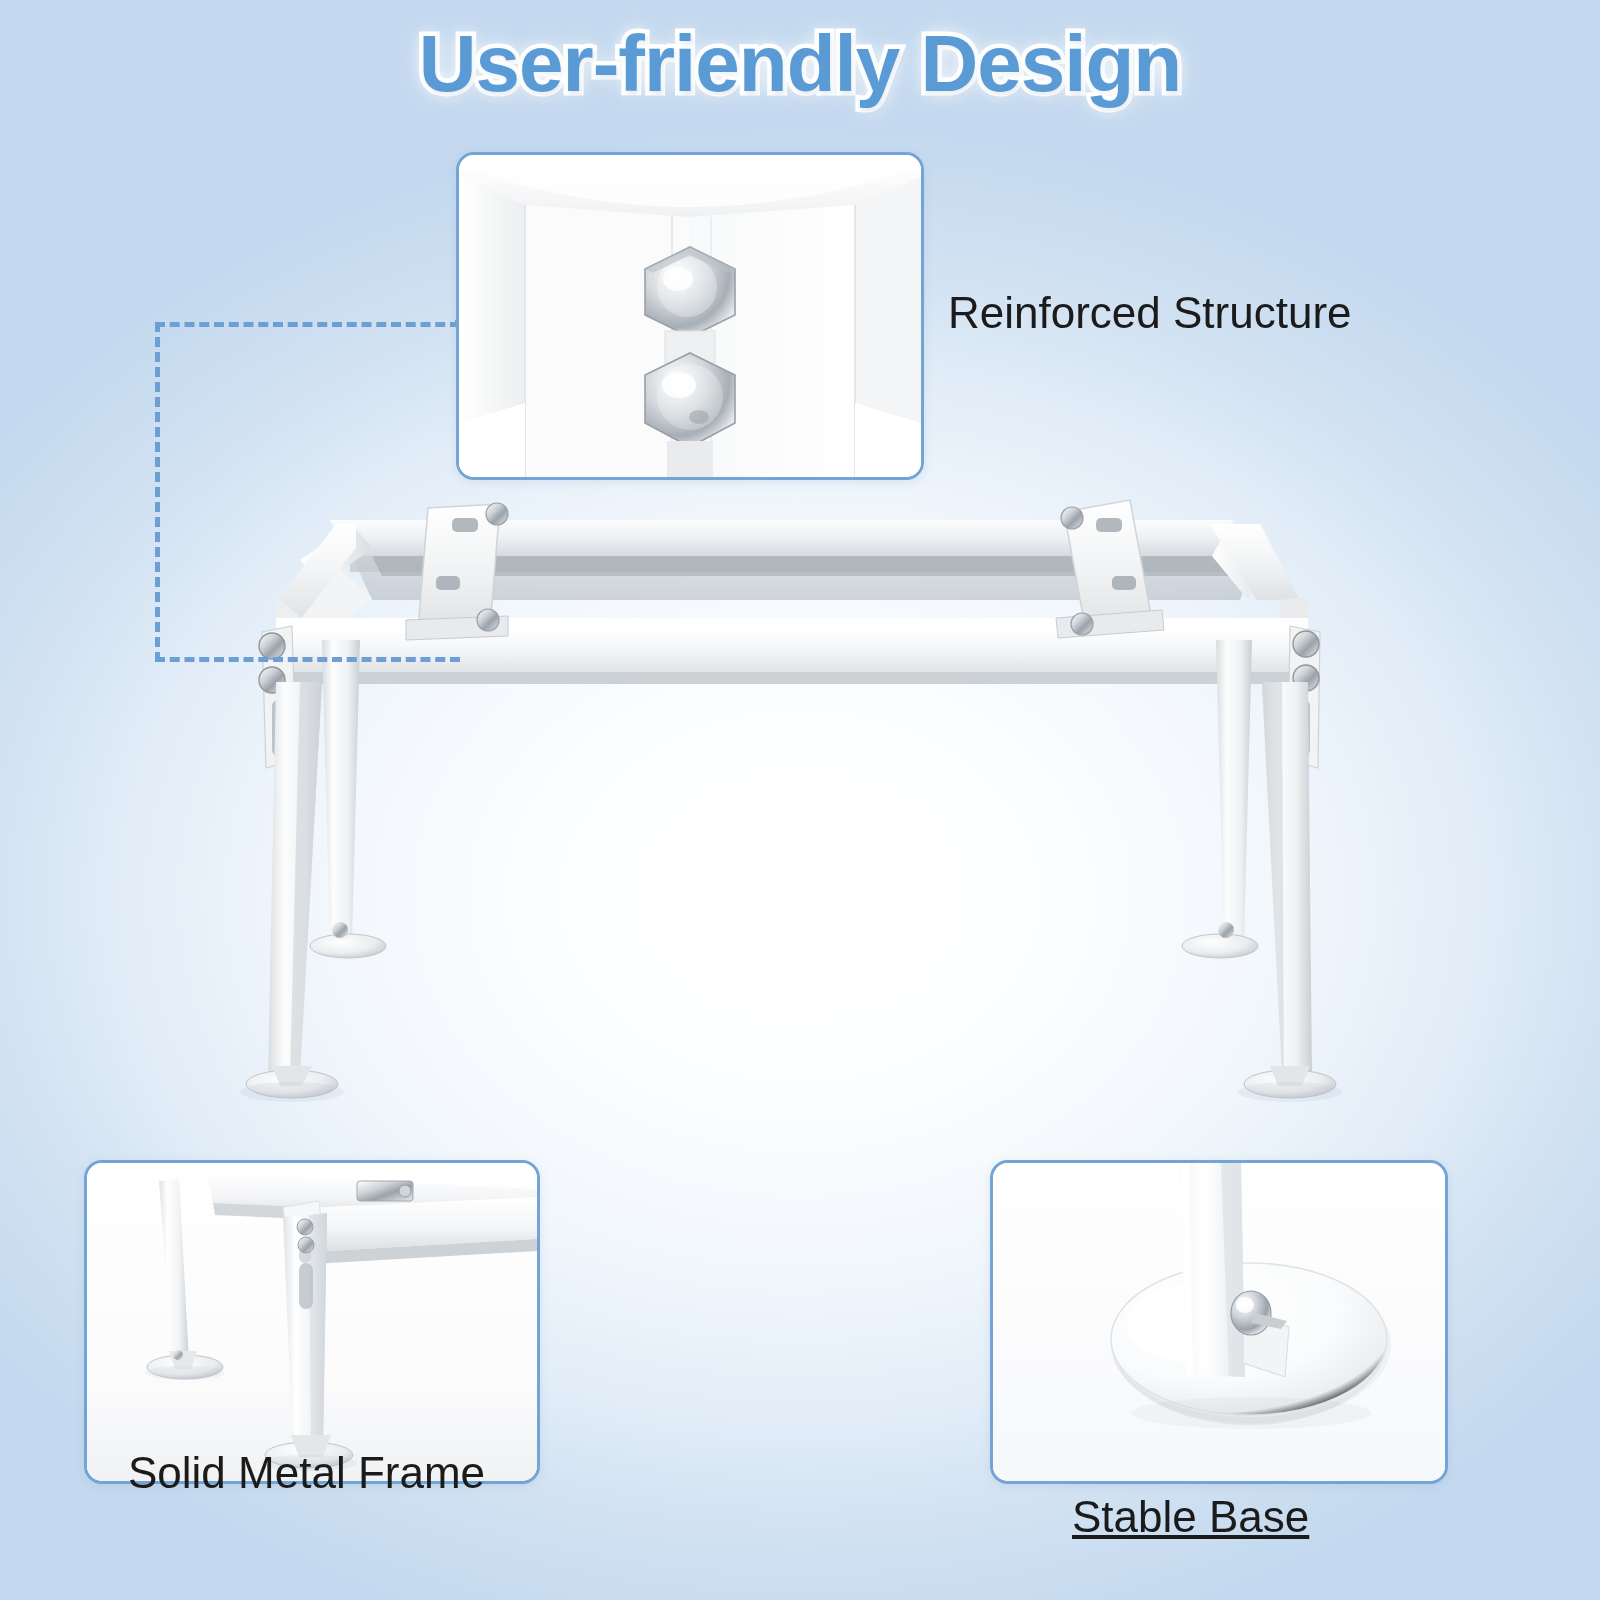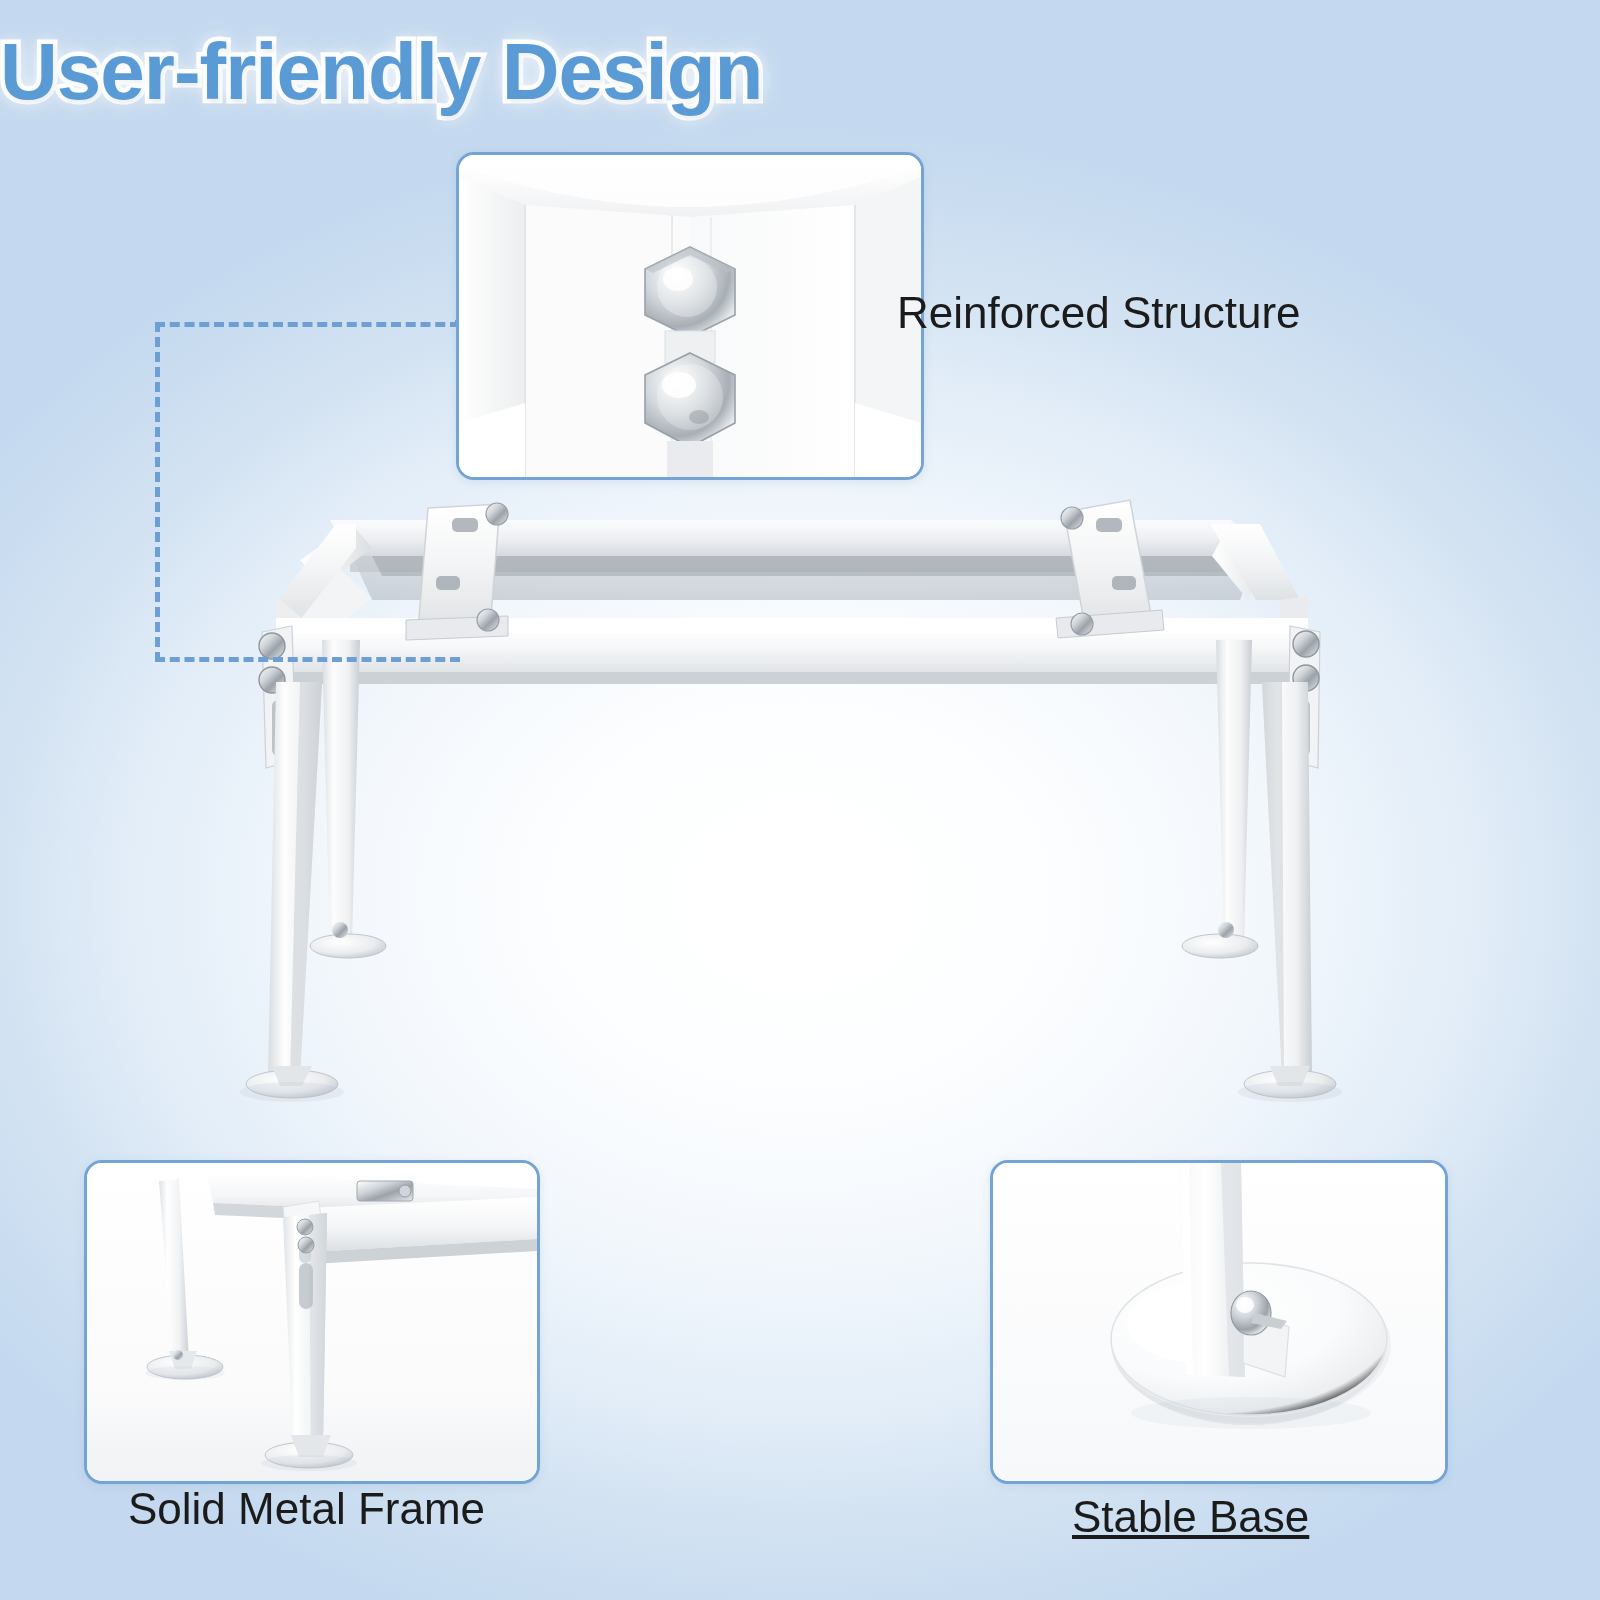--- a/index.html
+++ b/index.html
@@ -14,23 +14,24 @@
     overflow: hidden;
     font-family: "Liberation Sans", "DejaVu Sans", sans-serif;
     background:
       radial-gradient(ellipse 62% 48% at 50% 56%, #ffffff 0%, #fdfeff 24%, #f2f7fc 48%, #e2edf8 68%, #d2e2f2 82%, #c4d9ef 100%),
       linear-gradient(160deg, #bcd3ea 0%, #c8dcf0 20%, #e6f0fa 45%, #eff5fb 60%, #d8e7f5 80%, #b9d1e9 100%);
   }
 
   
   .title-wrap {
     position: absolute;
-    top: 26px;
+    top: 18px;
     left: 0;
     width: 1600px;
+    text-align: center;
   }
   .title {
     display: inline-block;
     font-size: 80px;
     font-weight: bold;
     letter-spacing: -1px;
     color: #5b9bd5;
     -webkit-text-stroke: 9px #ffffff;
     paint-order: stroke fill;
     text-shadow:
@@ -90,22 +91,22 @@
     height: 318px;
   }
 
   
   .label {
     position: absolute;
     color: #1b1b1b;
     font-size: 44px;
     white-space: nowrap;
   }
-  .label-reinforced { left: 897px; top: 288px; }
-  .label-frame  { left: 128px; top: 1484px; }
+  .label-reinforced { left: 948px; top: 288px; }
+  .label-frame  { left: 128px; top: 1448px; }
   .label-base   { left: 1072px; top: 1492px; text-decoration: underline; }
 
   
   .art { position: absolute; left: 0; top: 0; }
 
   
   svg { display: block; }
 </style>
 </head>
 <body>

